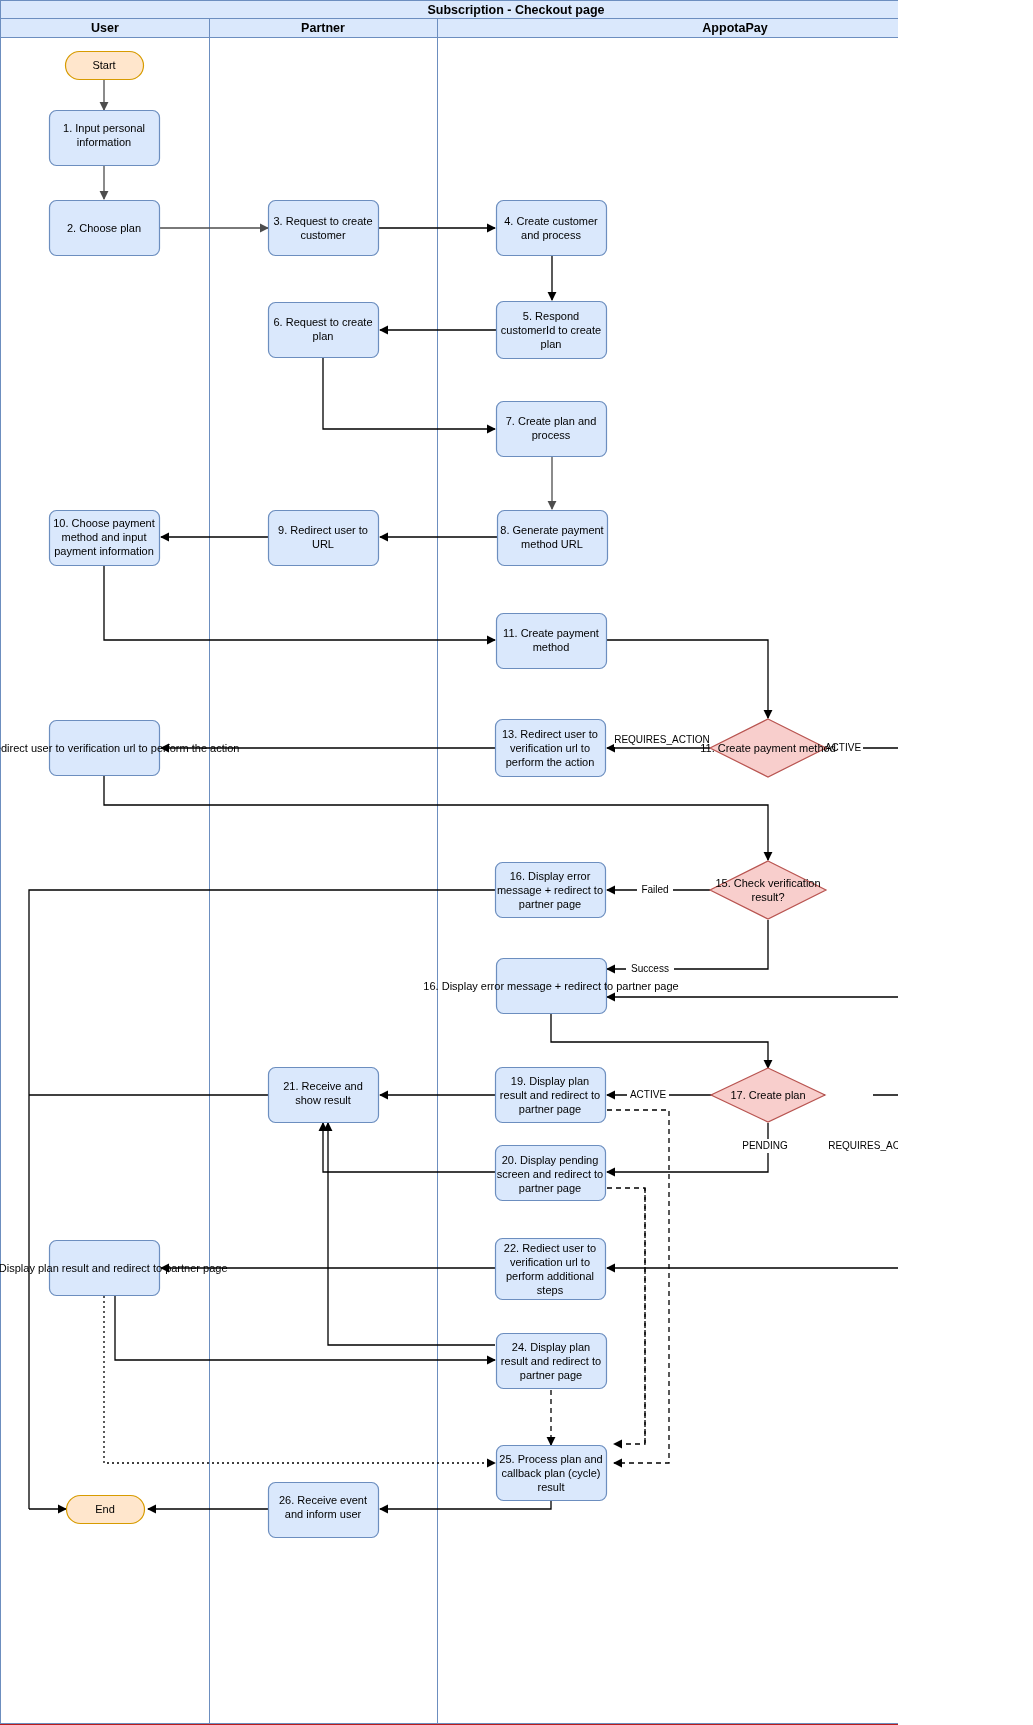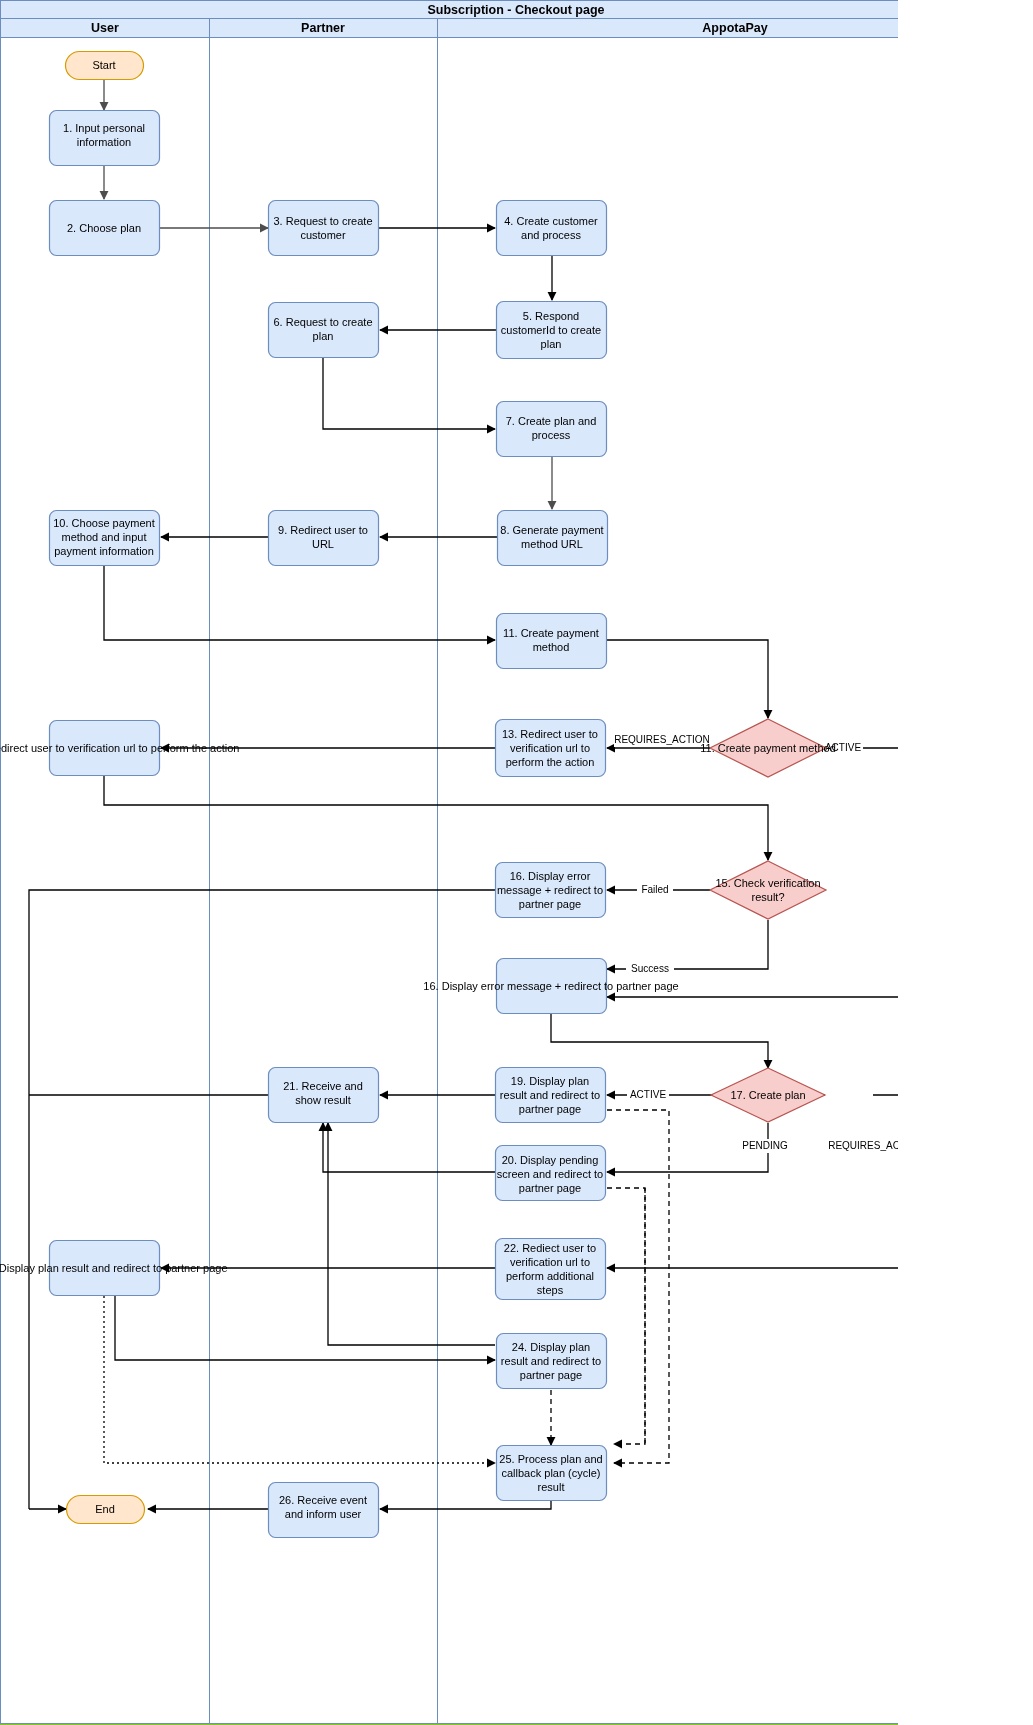--- a/index.html
+++ b/index.html
@@ -5,21 +5,21 @@
   html, body {
     margin: 0;
     padding: 0;
     background: #ffffff;
     font-family: "Liberation Sans", sans-serif;
   }
   #canvas {
     position: relative;
     width: 898px;
     height: 1725px;
-    background: #84cc16;
+    background: #b91c1c;
     overflow: hidden;
   }
   svg.layer {
     position: absolute;
     top: 0; left: 0;
     width: 1033px;
     height: 1725px;
   }
   .lane-header-text {
     font-family: "Liberation Sans", sans-serif;

